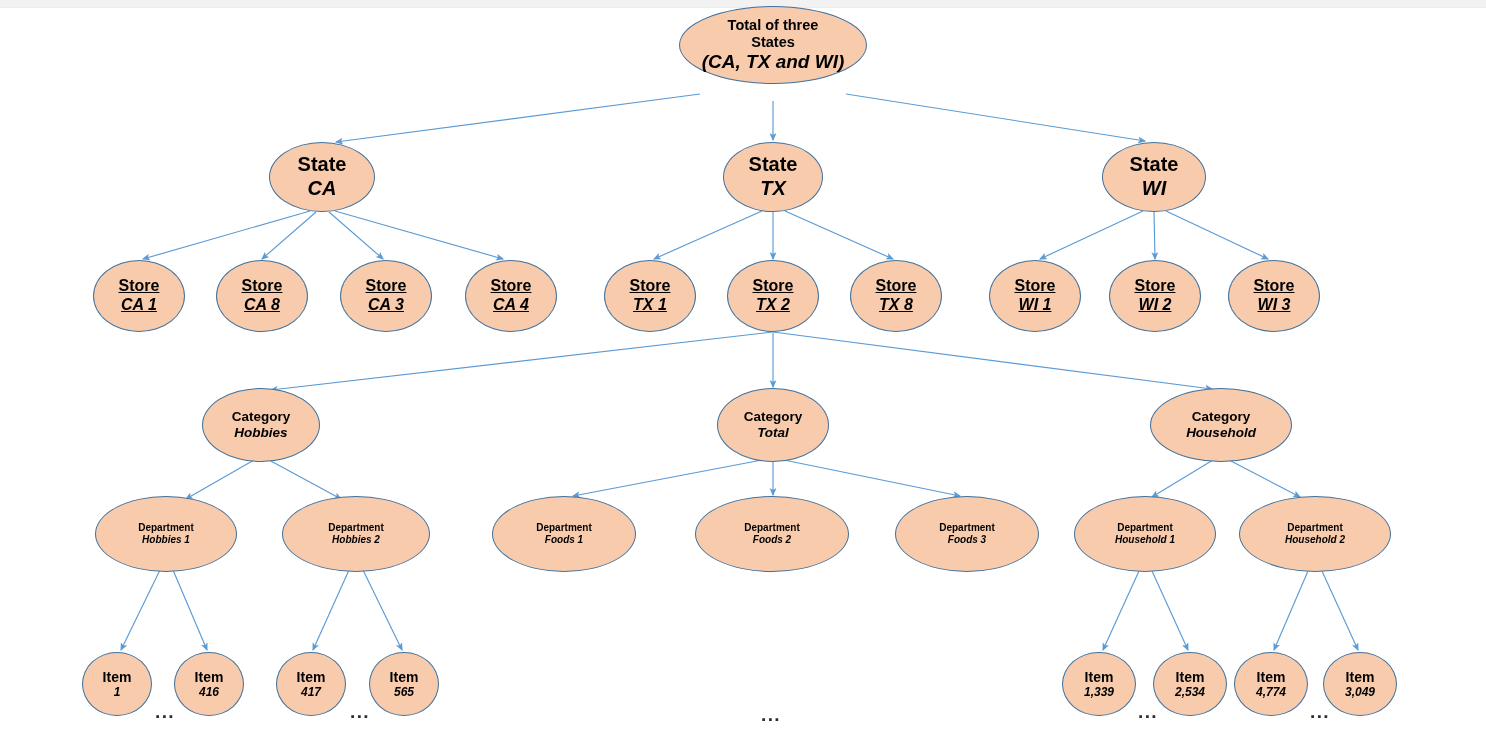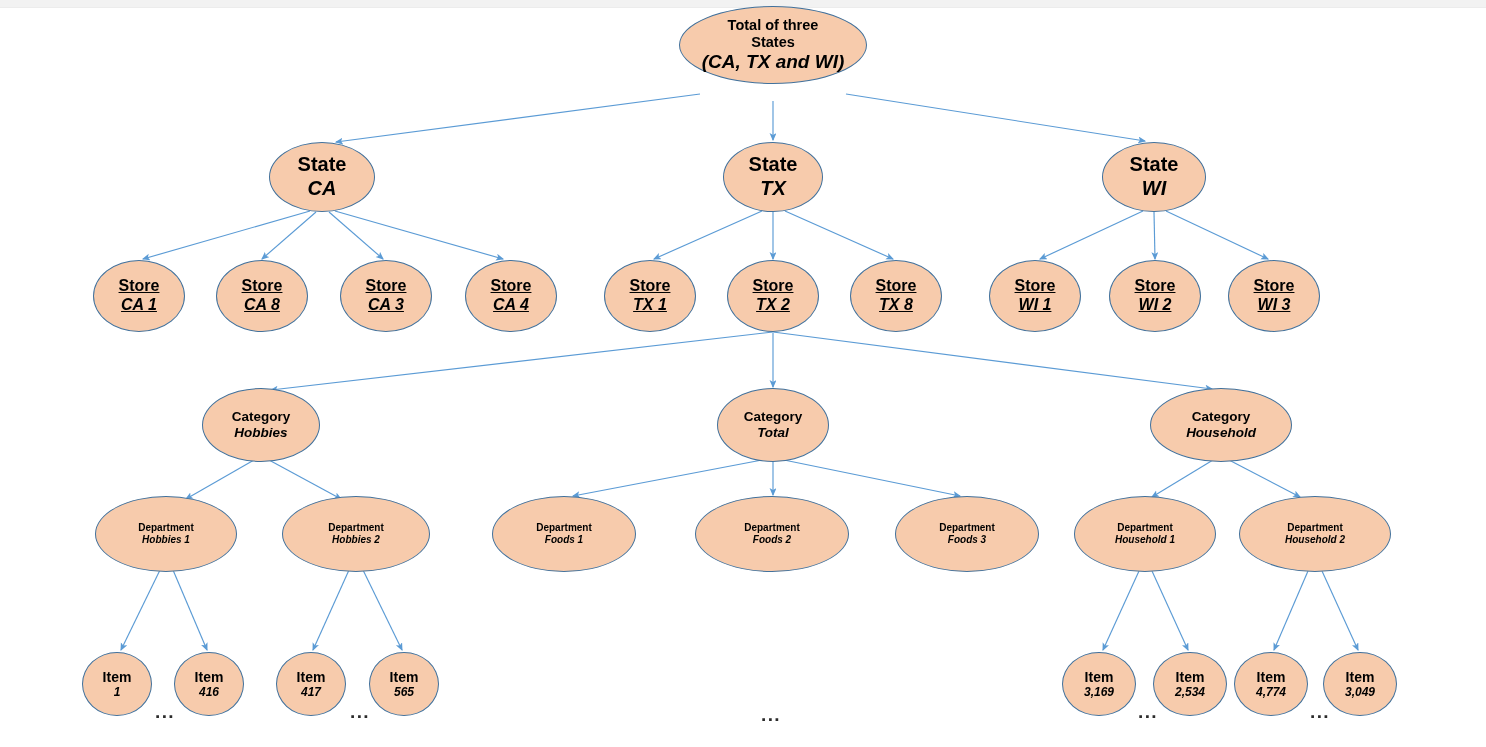--- a/index.html
+++ b/index.html
@@ -230,21 +230,21 @@
       <div class="node item" style="left: 276px; top: 652px; width: 70px; height: 64px;">
         <div class="n-type">Item</div>
         <div class="n-val">417</div>
       </div>
       <div class="node item" style="left: 369px; top: 652px; width: 70px; height: 64px;">
         <div class="n-type">Item</div>
         <div class="n-val">565</div>
       </div>
       <div class="node item" style="left: 1062px; top: 652px; width: 74px; height: 64px;">
         <div class="n-type">Item</div>
-        <div class="n-val">3,169</div>
+        <div class="n-val">1,339</div>
       </div>
       <div class="node item" style="left: 1153px; top: 652px; width: 74px; height: 64px;">
         <div class="n-type">Item</div>
         <div class="n-val">2,534</div>
       </div>
       <div class="node item" style="left: 1234px; top: 652px; width: 74px; height: 64px;">
         <div class="n-type">Item</div>
         <div class="n-val">4,774</div>
       </div>
       <div class="node item" style="left: 1323px; top: 652px; width: 74px; height: 64px;">

